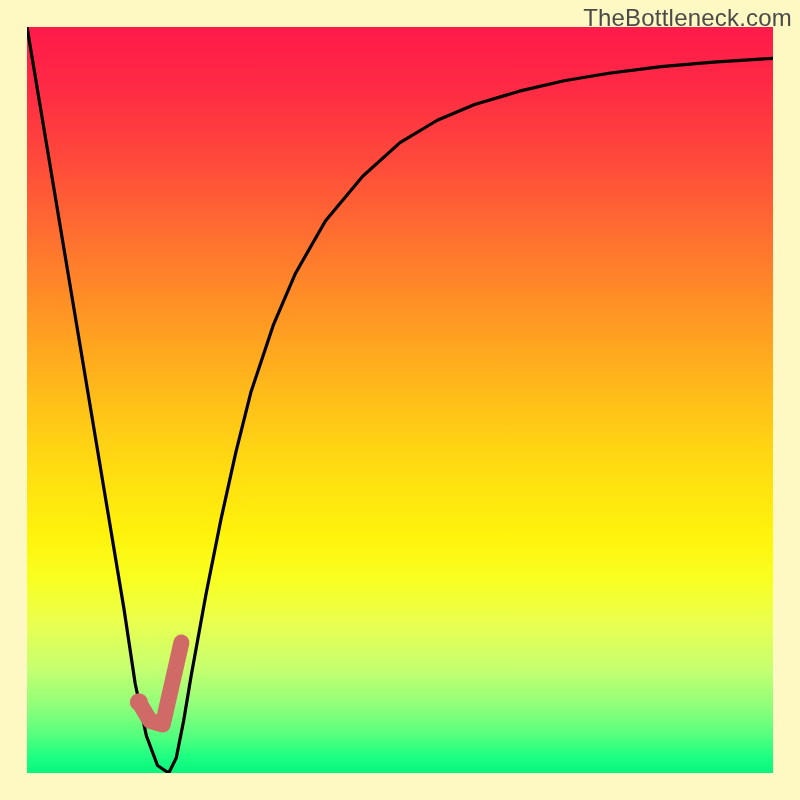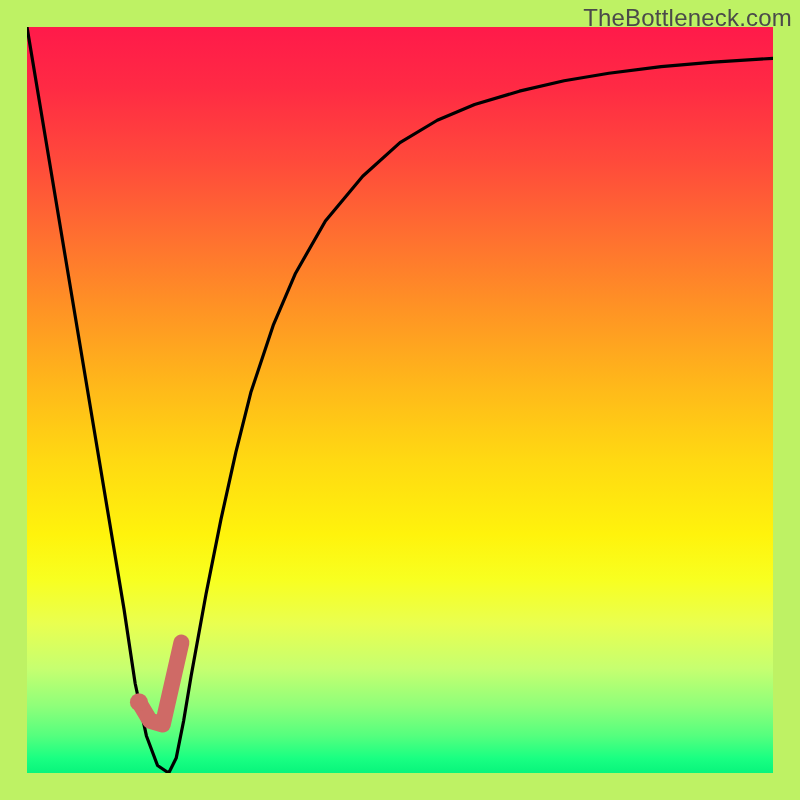--- a/index.html
+++ b/index.html
@@ -8,21 +8,21 @@
     width: 800px;
     height: 800px;
     overflow: hidden;
     background: #000;
     font-family: Arial, Helvetica, sans-serif;
   }
   .frame {
     position: relative;
     width: 800px;
     height: 800px;
-    background: #bef264;
+    background: #fef9c3;
   }
   .plot-area {
     position: absolute;
     left: 27px;
     top: 27px;
     width: 746px;
     height: 746px;
     overflow: hidden;
   }
   .gradient-bg {

